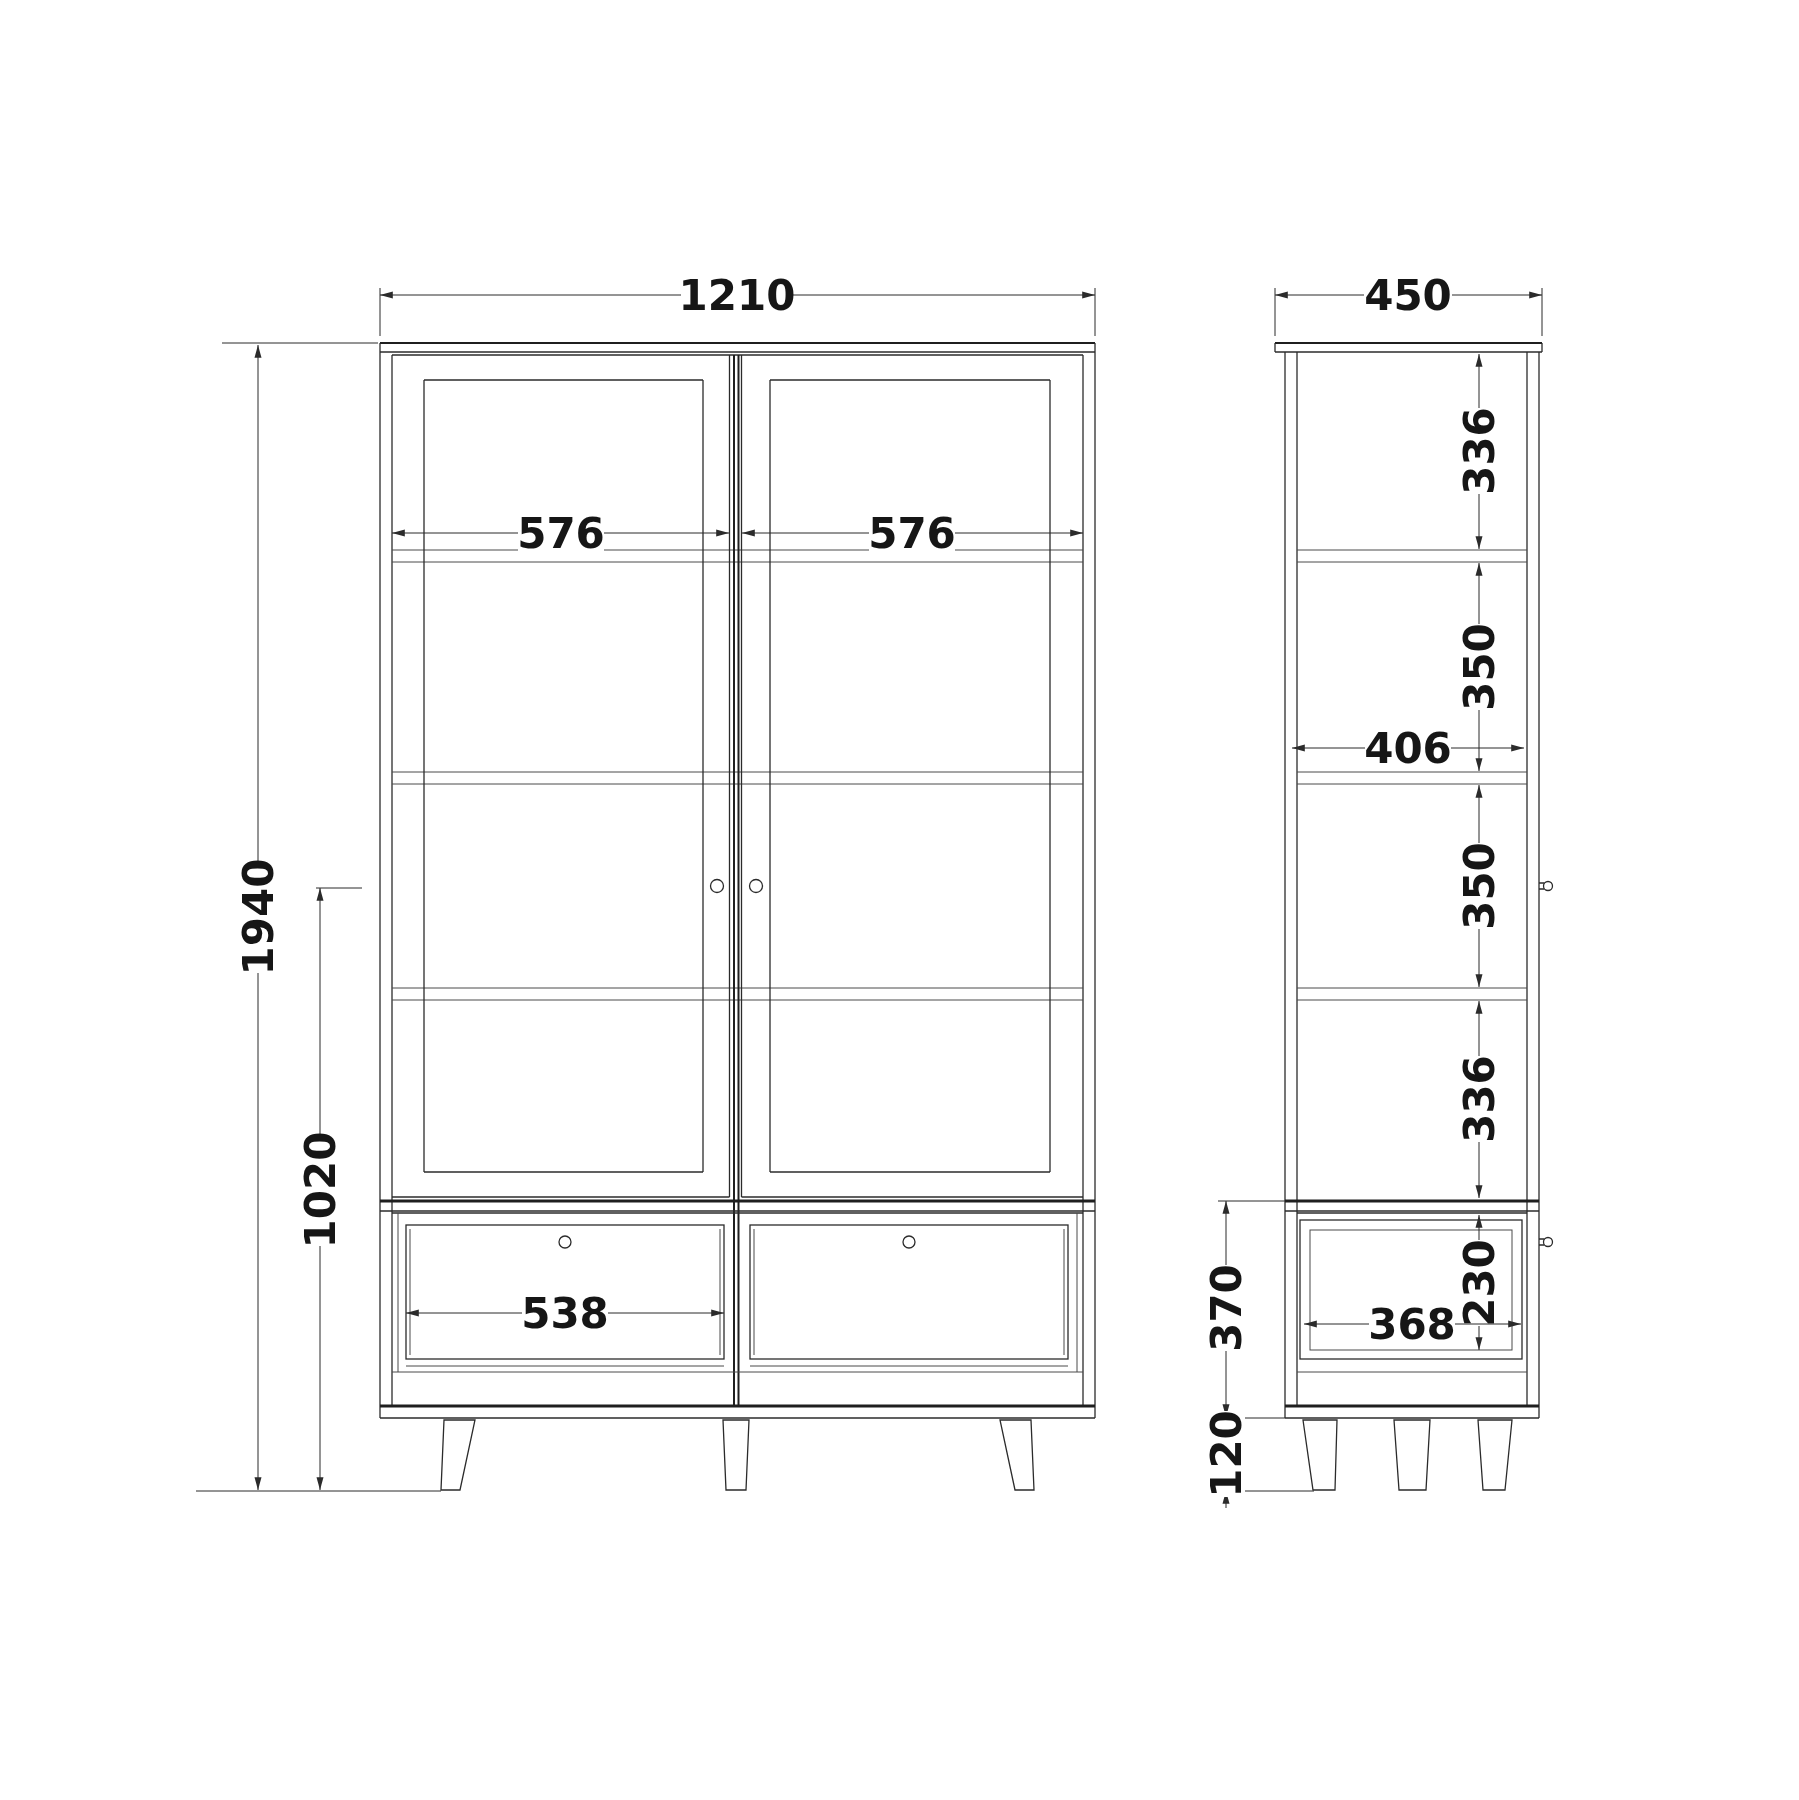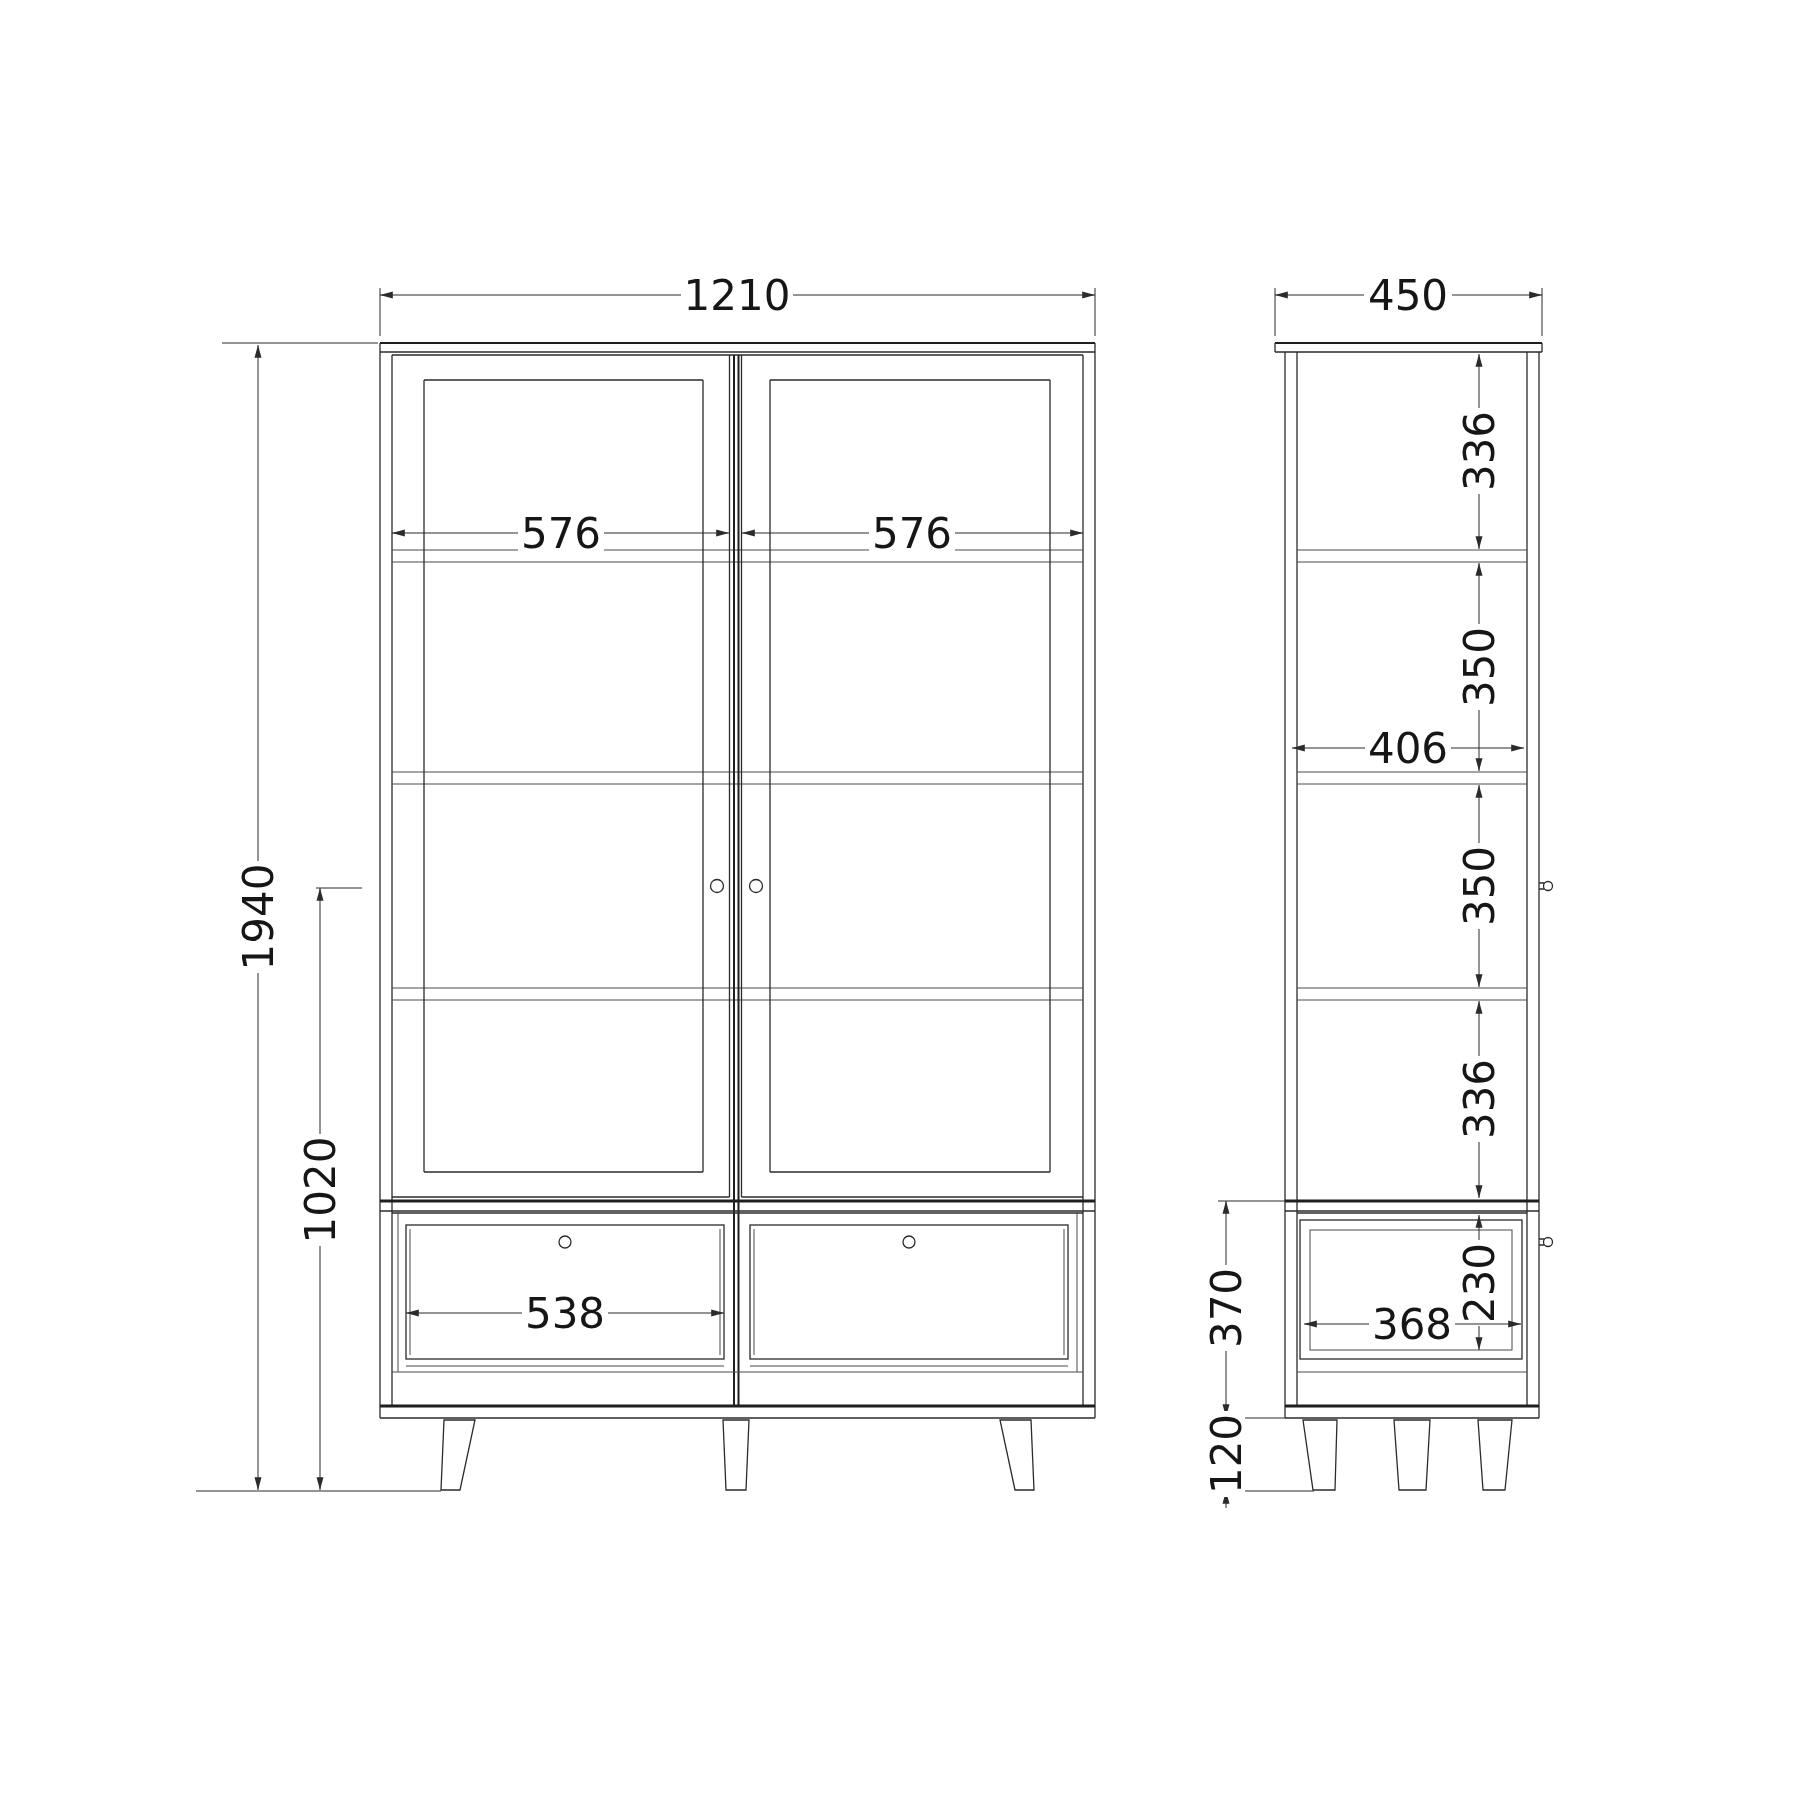--- a/index.html
+++ b/index.html
@@ -1,16 +1,16 @@
 <!DOCTYPE html>
 <html><head>
 <meta charset="utf-8">
 <style>
   html,body{margin:0;padding:0;background:#ffffff;}
-  .canvas{width:1799px;height:1800px;position:relative;background:#ffffff;}
+  .canvas{width:1799px;height:1800px;position:relative;background:#ffffff;font-weight:bold;}
   svg{display:block;}
   .s  {stroke:#2b2b2b;stroke-width:1.3;fill:none;}
   .s2 {stroke:#1f1f1f;stroke-width:3;fill:none;}
   .s15{stroke:#1f1f1f;stroke-width:2;fill:none;}
   .sl {stroke:#4a4a4a;stroke-width:1;fill:none;}
   .dim{stroke:#2b2b2b;stroke-width:1;fill:none;}
   .mask{fill:#ffffff;stroke:none;}
   text{font-family:"DejaVu Sans","Liberation Sans",sans-serif;font-size:42px;fill:#161616;text-anchor:middle;}
 </style>
 </head>

